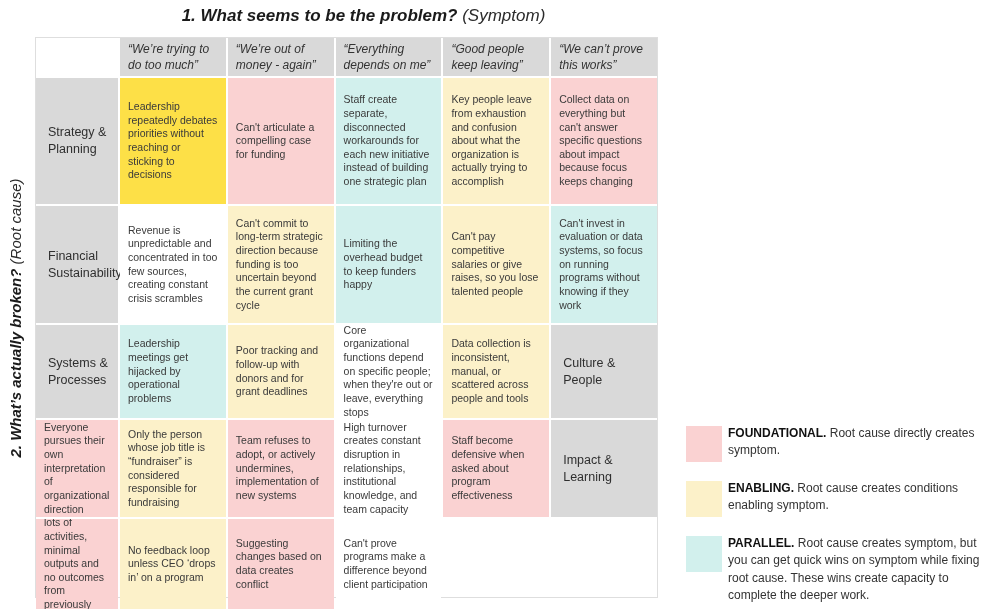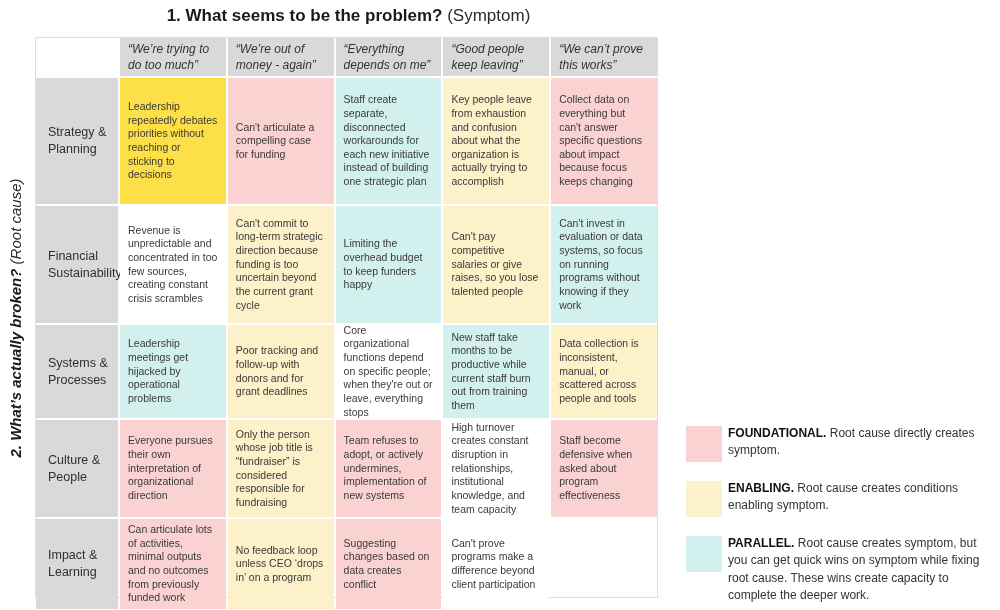--- a/index.html
+++ b/index.html
@@ -13,24 +13,25 @@
     width: 1000px;
     height: 610px;
     background: #ffffff;
     overflow: hidden;
   }
 
   
   .title {
     position: absolute;
     top: 6px;
-    left: 37px;
+    left: 52px;
     width: 623px;
     text-align: center;
     font-size: 17px;
+    font-style: italic;
     color: #1a1a1a;
     white-space: nowrap;
   }
   .title .bold { font-weight: 700; }
   .title .reg { font-weight: 400; color: #2b2b2b; }
 
   
   .yaxis {
     position: absolute;
     top: 318px;
@@ -146,21 +147,20 @@
     <div class="cell" style="background-color: rgb(255, 255, 255);">Revenue is unpredictable and concentrated in too few sources, creating constant crisis scrambles</div>
     <div class="cell" style="background-color: rgb(252, 241, 201);">Can't commit to long-term strategic direction because funding is too uncertain beyond the current grant cycle</div>
     <div class="cell" style="background-color: rgb(210, 240, 237);">Limiting the overhead budget to keep funders happy</div>
     <div class="cell" style="background-color: rgb(252, 241, 201);">Can't pay competitive salaries or give raises, so you lose talented people</div>
     <div class="cell" style="background-color: rgb(210, 240, 237);">Can't invest in evaluation or data systems, so focus on running programs without knowing if they work</div>
 
     <div class="rowhead" style="background-color: rgb(217, 217, 217);">Systems &amp; Processes</div>
     <div class="cell" style="background-color: rgb(210, 240, 237);">Leadership meetings get hijacked by operational problems</div>
     <div class="cell" style="background-color: rgb(252, 241, 201);">Poor tracking and follow-up with donors and for grant deadlines</div>
     <div class="cell" style="background-color: rgb(255, 255, 255);">Core organizational functions depend on specific people; when they're out or leave, everything stops</div>
-    <div class="cell" style="background-color: rgb(210, 240, 237);">New staff take months to be productive while current staff burn out from training them</div>
     <div class="cell" style="background-color: rgb(252, 241, 201);">Data collection is inconsistent, manual, or scattered across people and tools</div>
 
     <div class="rowhead" style="background-color: rgb(217, 217, 217);">Culture &amp; People</div>
     <div class="cell" style="background-color: rgb(250, 210, 210);">Everyone pursues their own interpretation of organizational direction</div>
     <div class="cell" style="background-color: rgb(252, 241, 201);">Only the person whose job title is “fundraiser” is considered responsible for fundraising</div>
     <div class="cell" style="background-color: rgb(250, 210, 210);">Team refuses to adopt, or actively undermines, implementation of new systems</div>
     <div class="cell" style="background-color: rgb(255, 255, 255);">High turnover creates constant disruption in relationships, institutional knowledge, and team capacity</div>
     <div class="cell" style="background-color: rgb(250, 210, 210);">Staff become defensive when asked about program effectiveness</div>
 
     <div class="rowhead" style="background-color: rgb(217, 217, 217);">Impact &amp; Learning</div>

